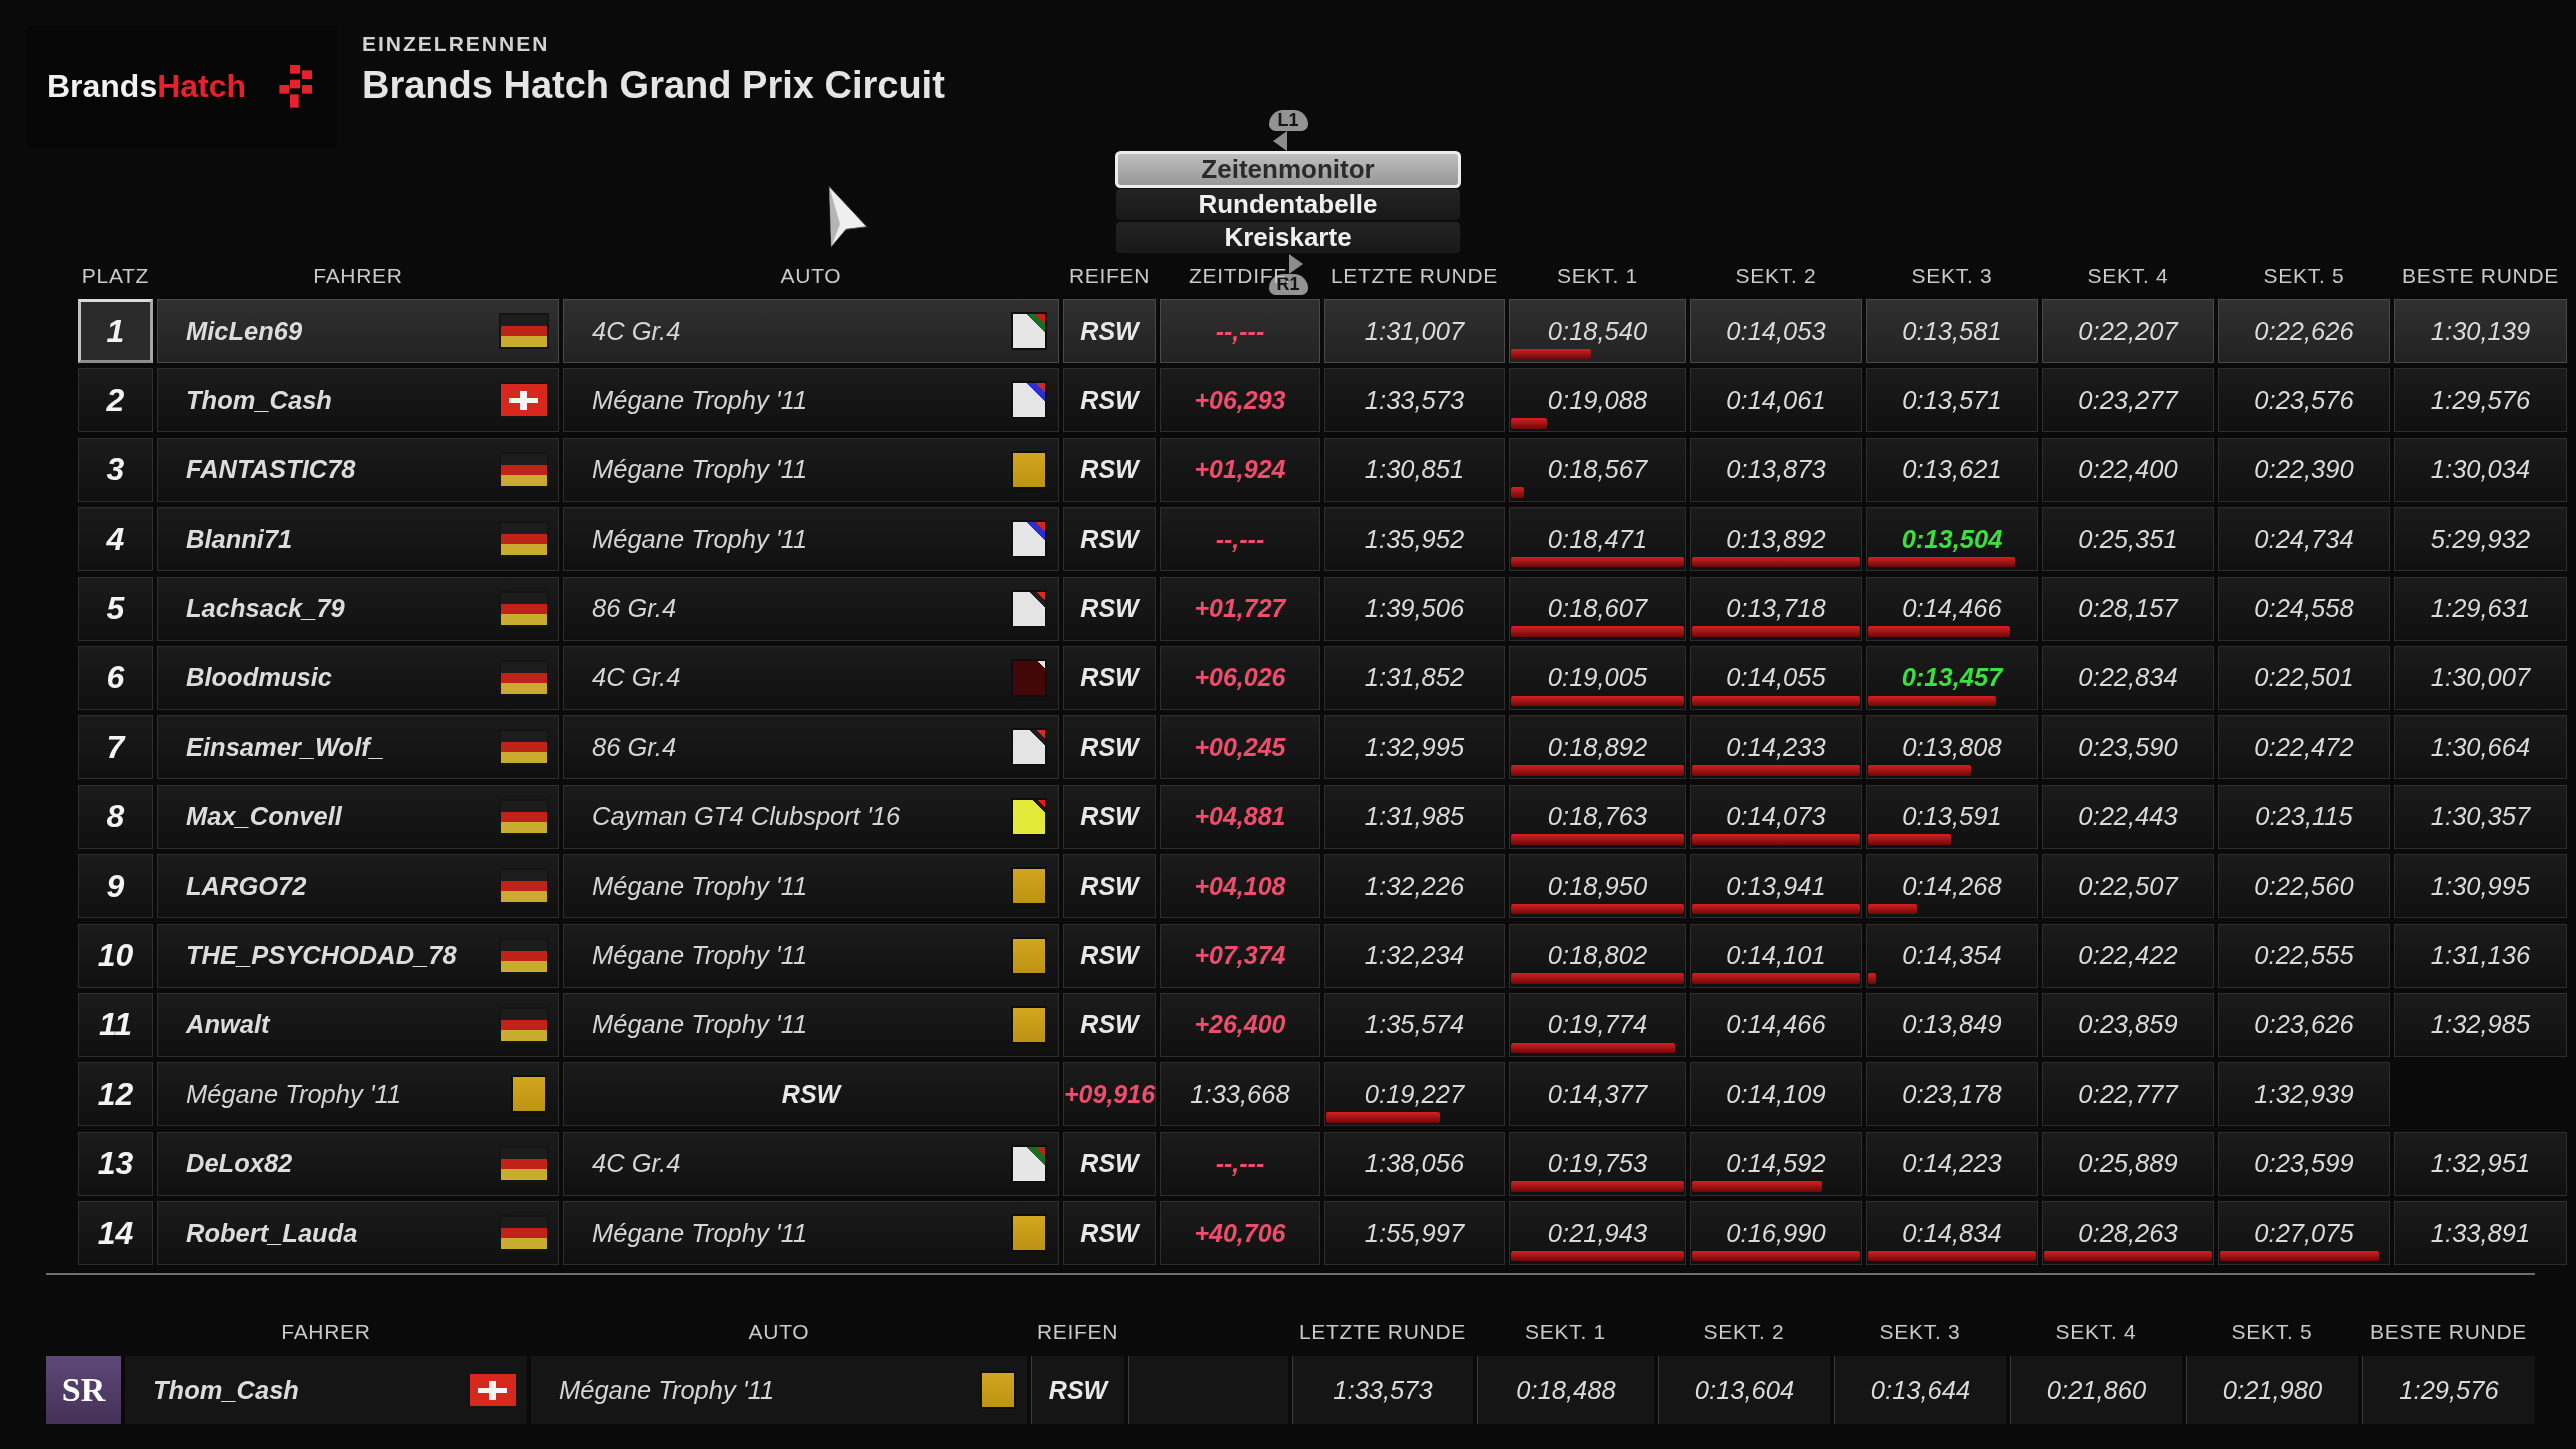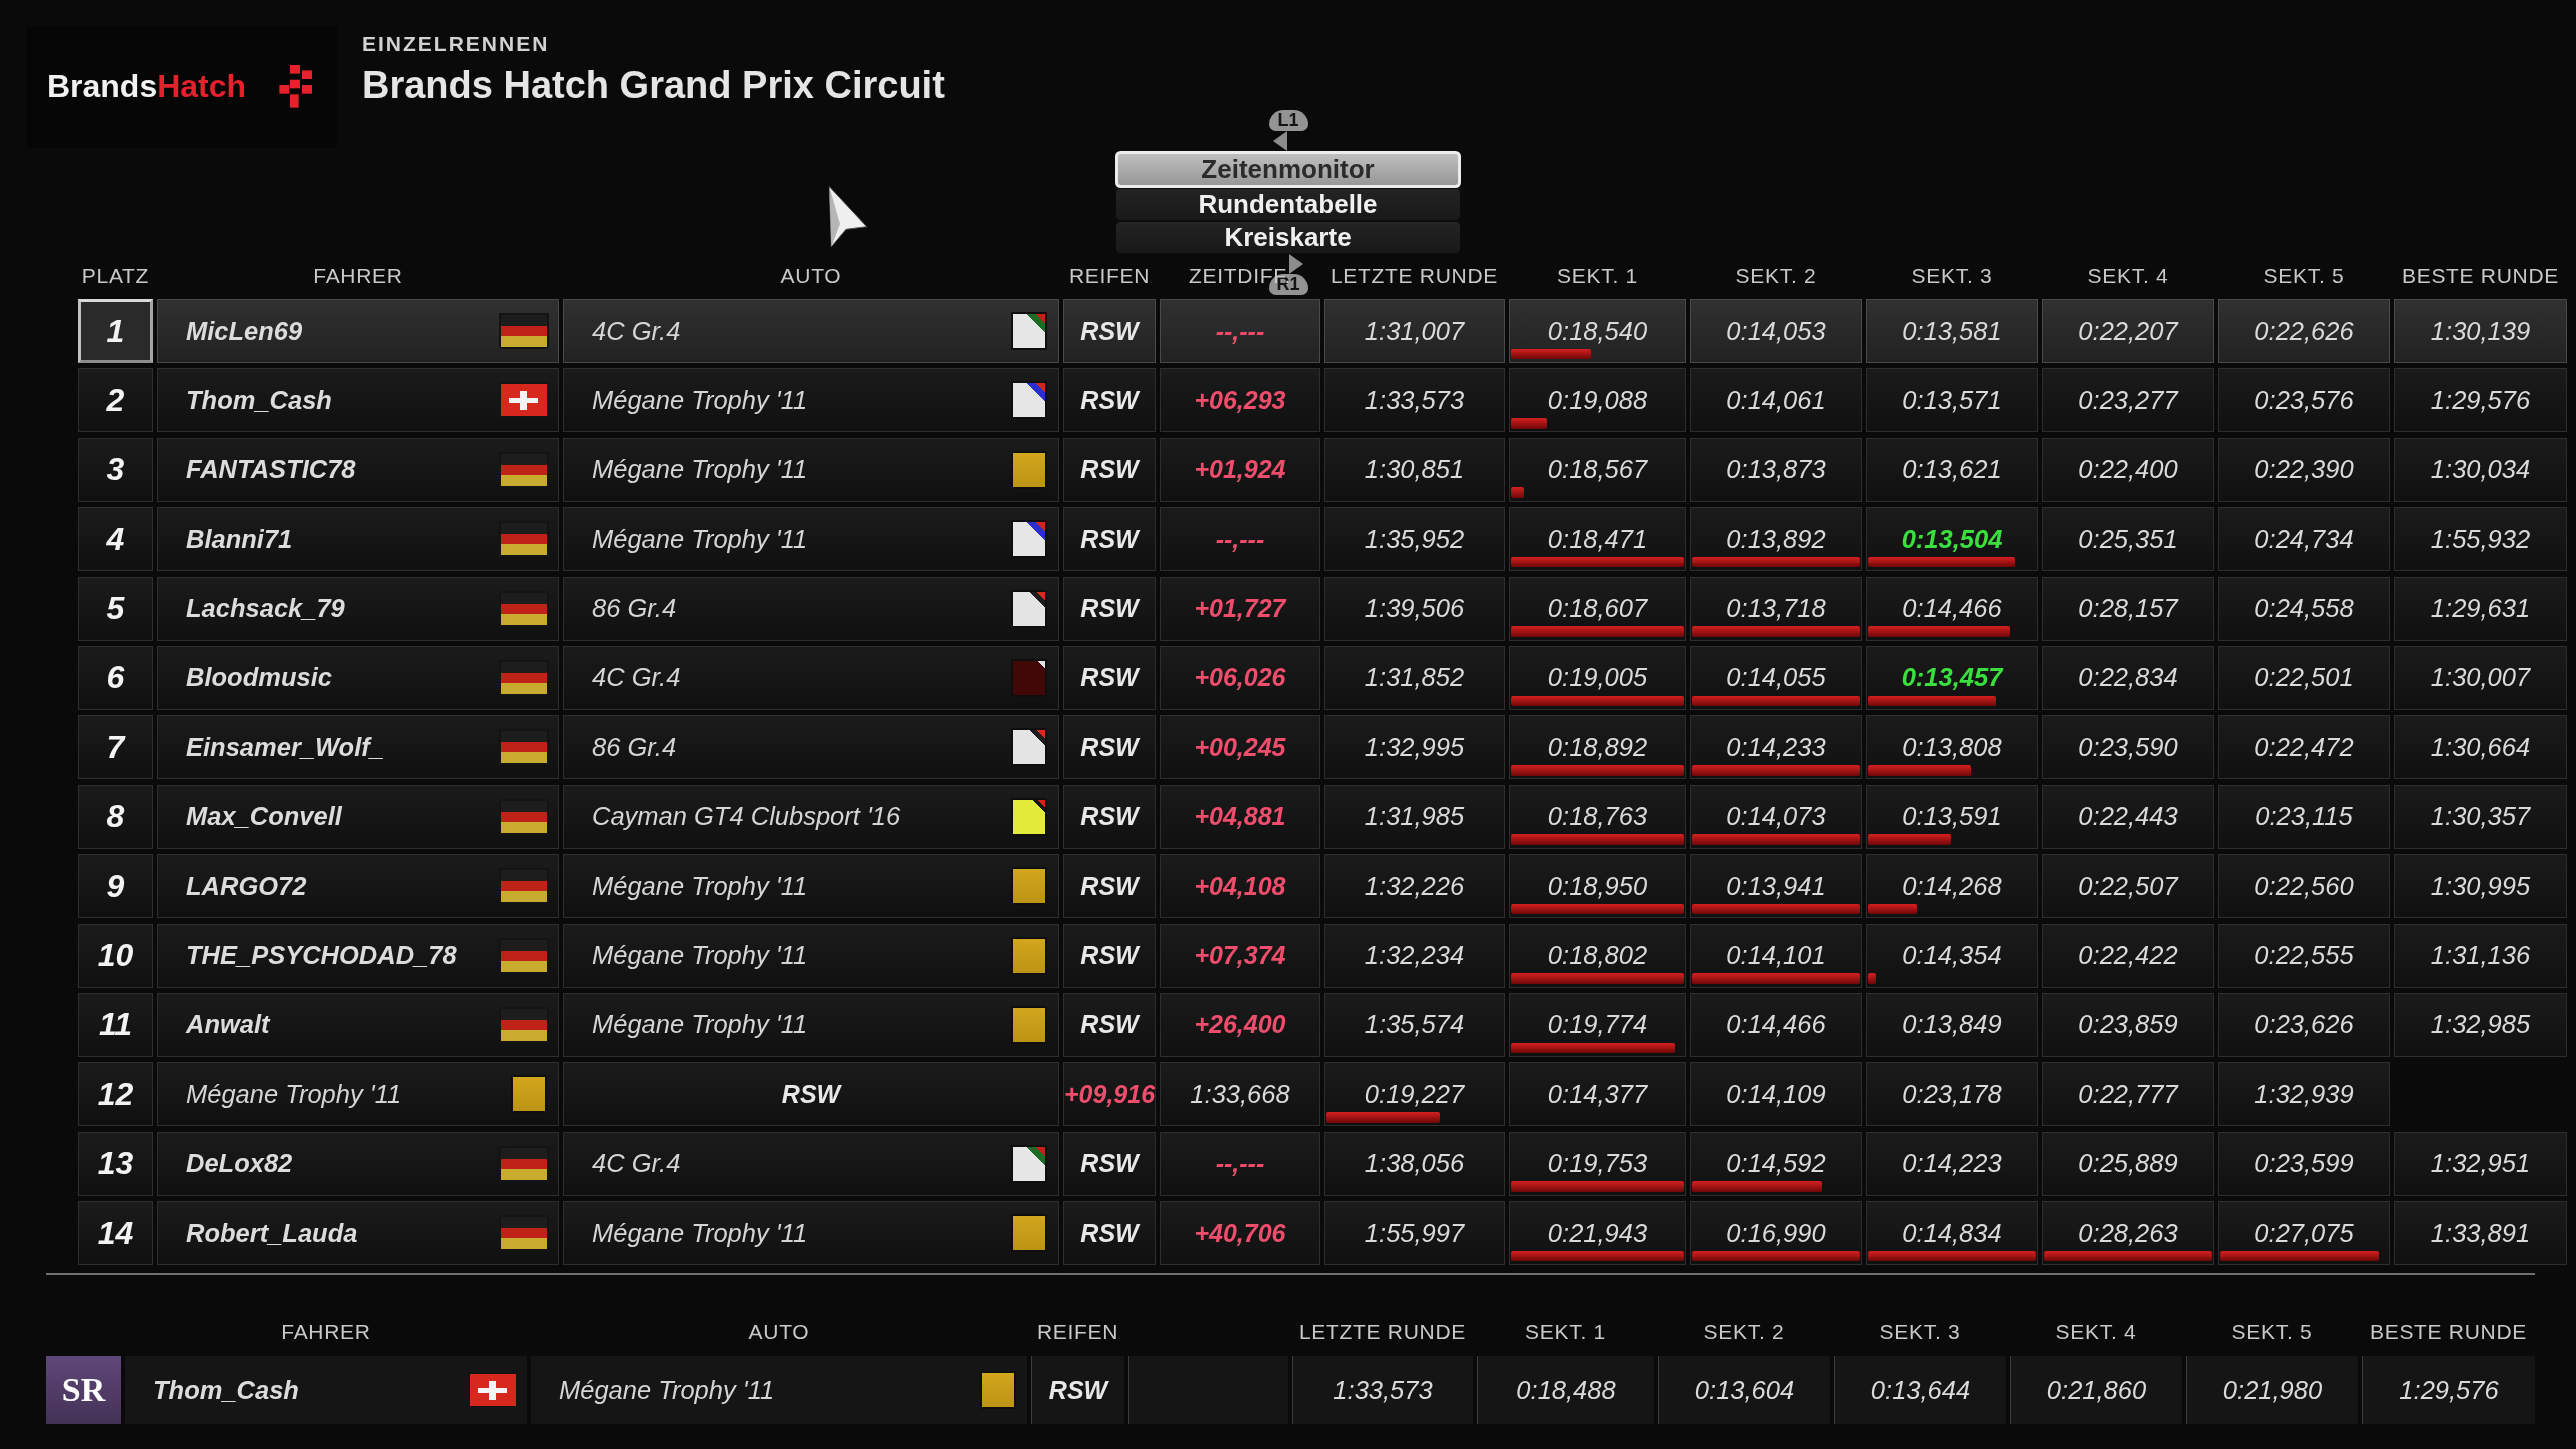--- a/index.html
+++ b/index.html
@@ -200,21 +200,21 @@
       <span class="livery livery-white_blue_red"></span>
     </div>
     <div class="cell mid">RSW</div>
     <div class="cell mid zeitdiff">--,---</div>
     <div class="cell time">1:35,952</div>
     <div class="cell time sector">0:18,471<div class="bar" style="width: calc(100% - 2.7px);"></div></div>
     <div class="cell time sector">0:13,892<div class="bar" style="width: calc(100% - 2.7px);"></div></div>
     <div class="cell time sector green">0:13,504<div class="bar" style="width: calc(88% - 2.7px);"></div></div>
     <div class="cell time sector">0:25,351</div>
     <div class="cell time sector">0:24,734</div>
-    <div class="cell time">1:55,932</div>
+    <div class="cell time">5:29,932</div>
   </div>
         <div class="grid row">
     <div class="cell platz">5</div>
     <div class="cell fahrer">
       <span class="name">Lachsack_79</span>
       <span class="flag flag-de"></span>
     </div>
     <div class="cell auto">
       <span class="car">86 Gr.4</span>
       <span class="livery livery-white_black_red"></span>

